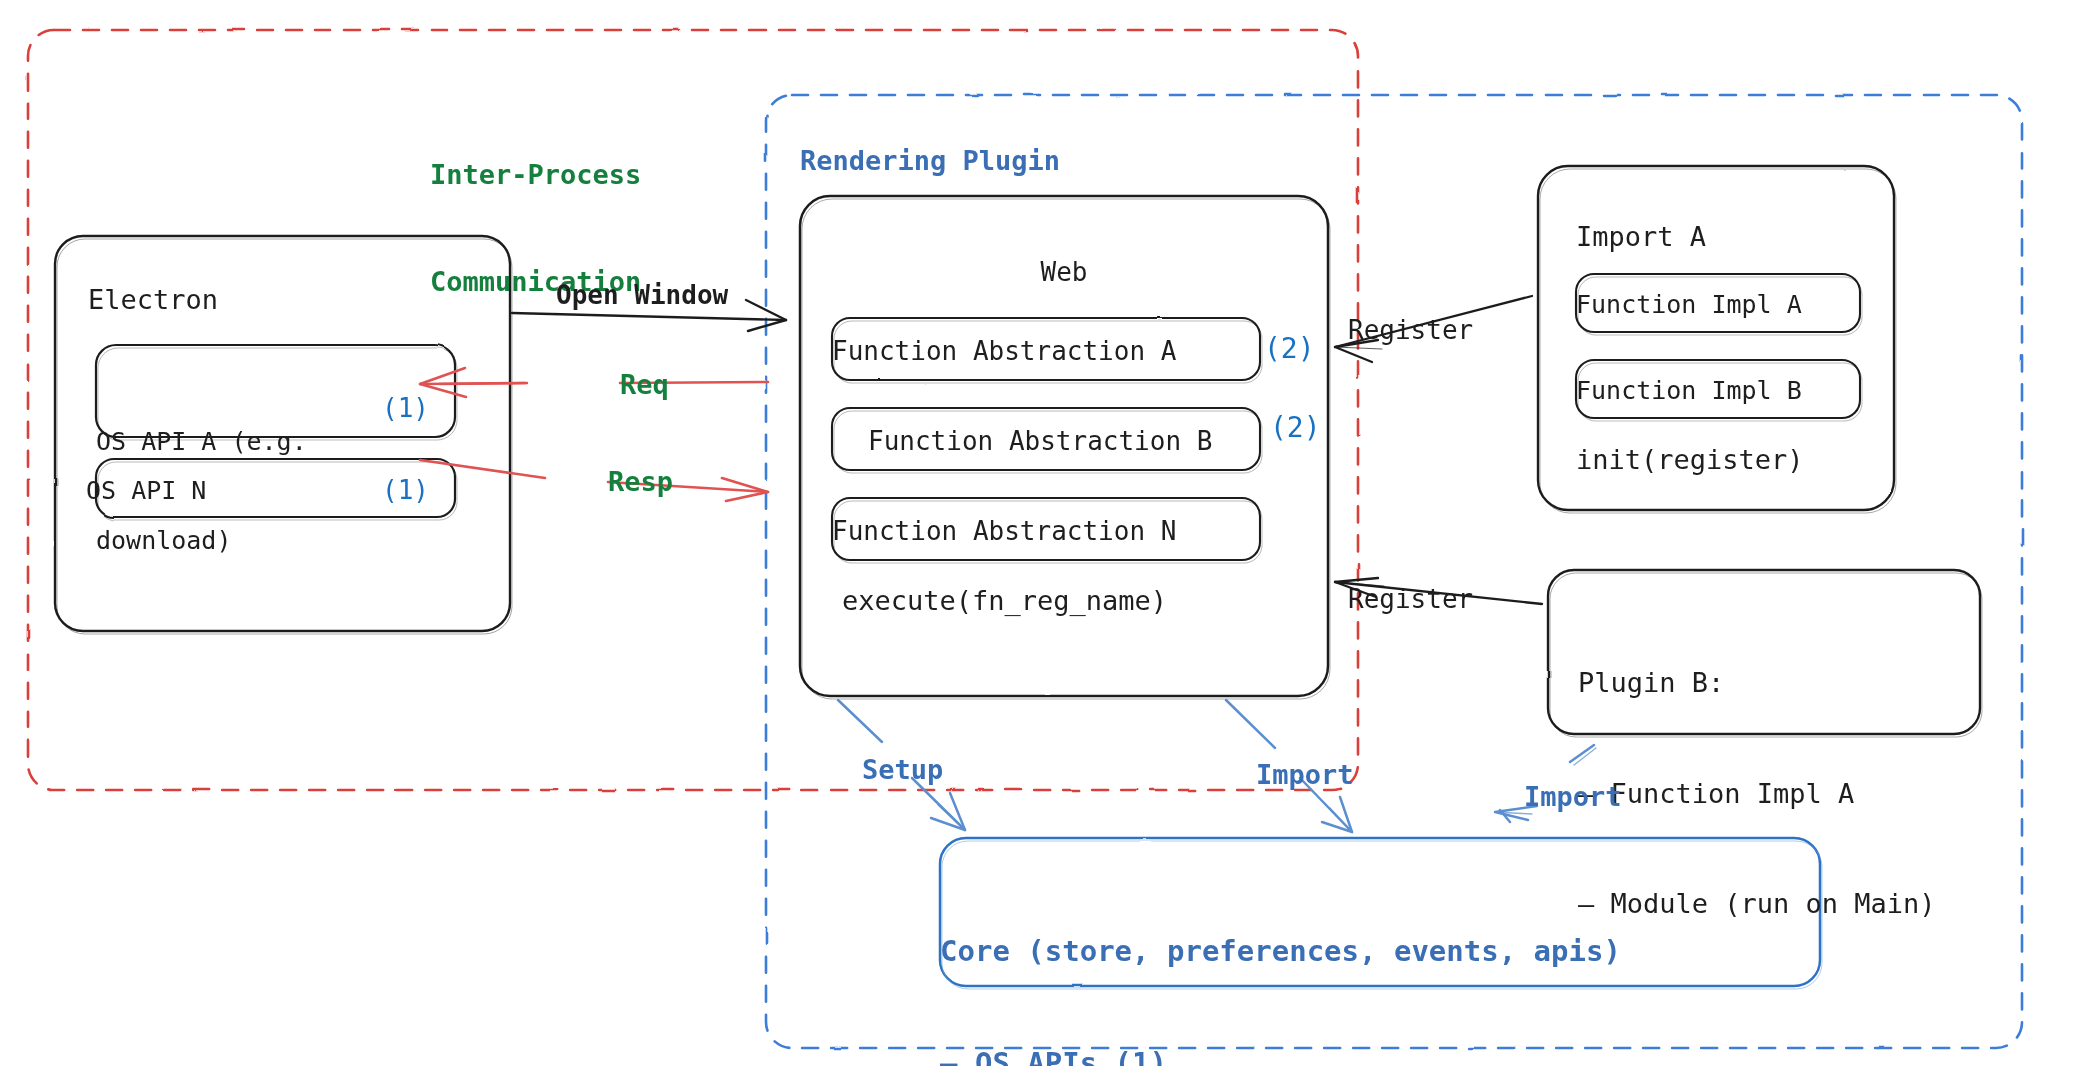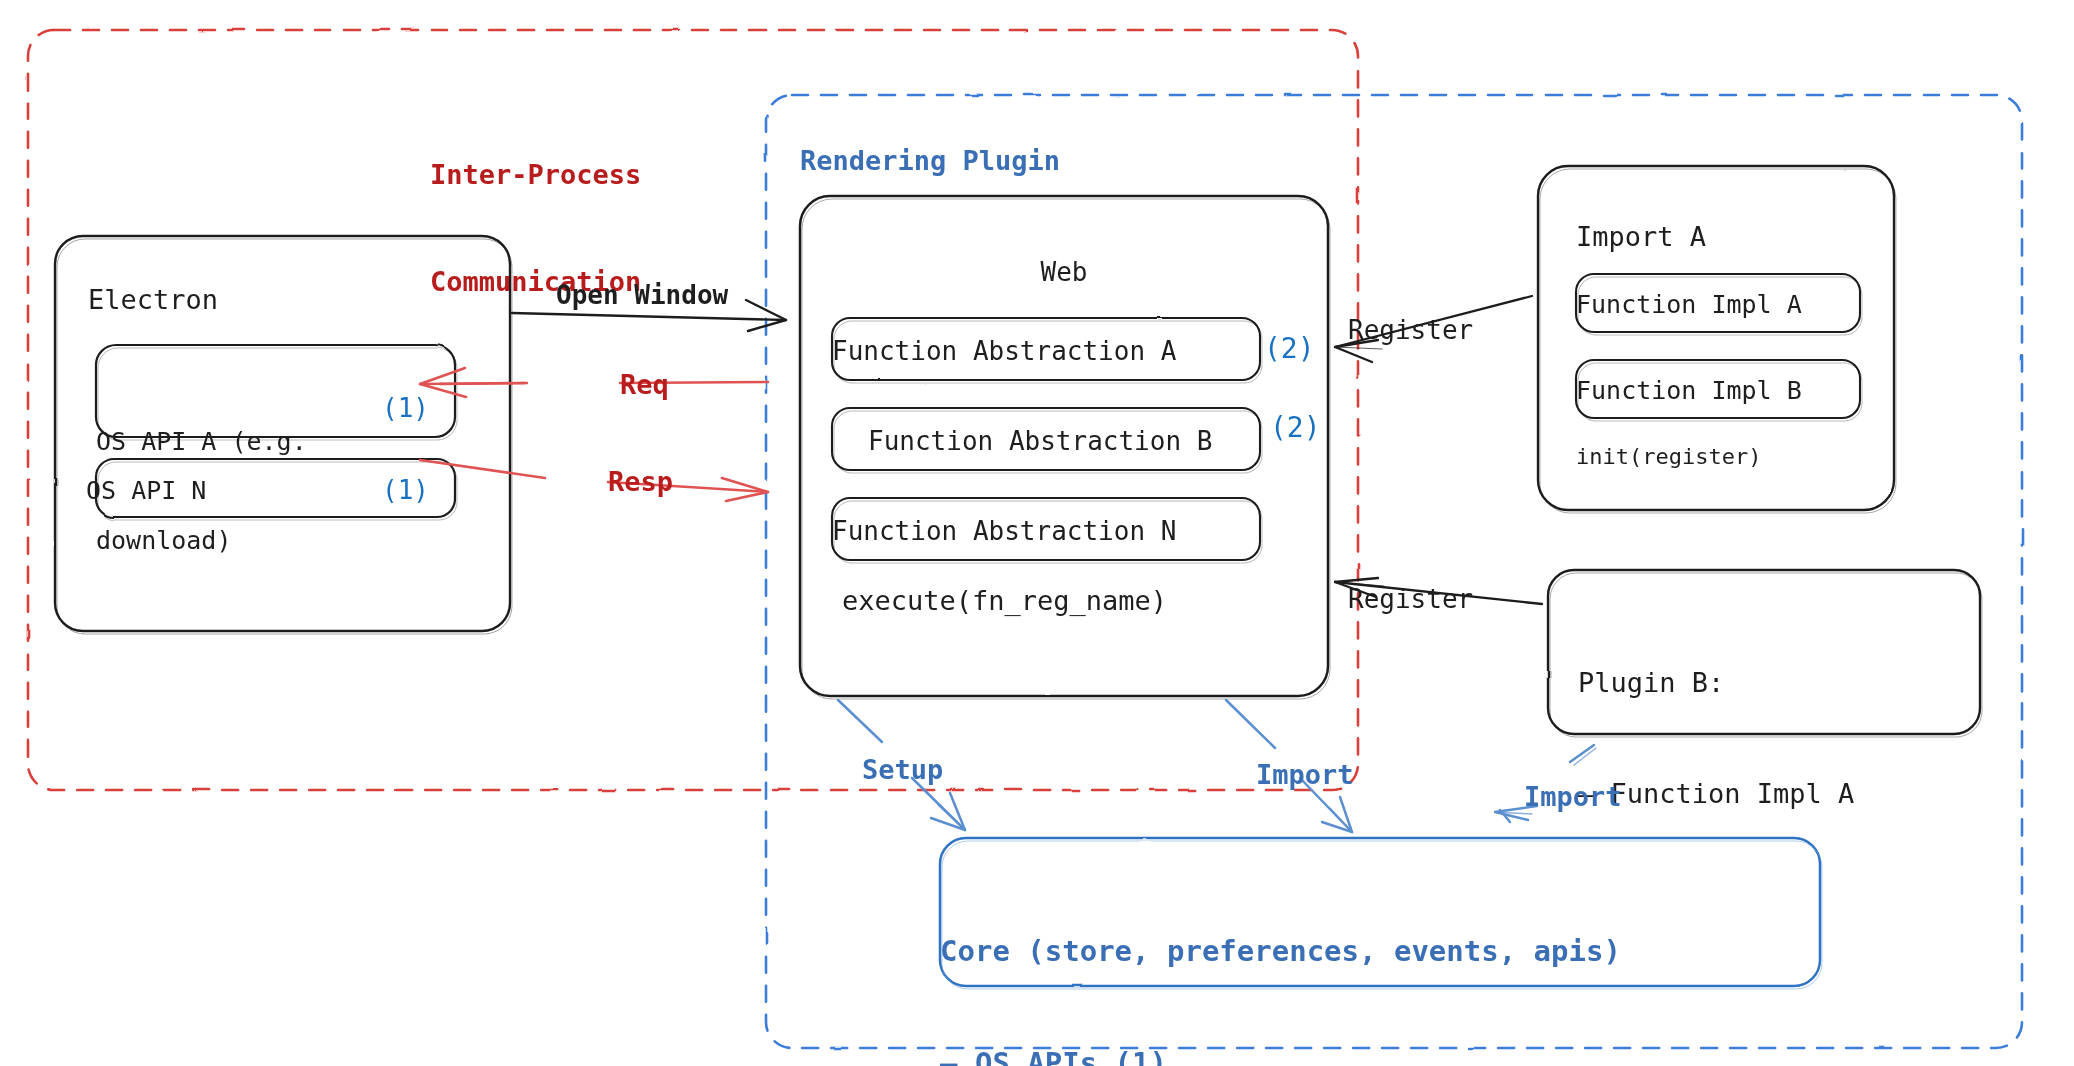--- a/index.html
+++ b/index.html
@@ -26,21 +26,21 @@
     overflow: visible;
   }
   .txt {
     position: absolute;
     font-family: "DejaVu Sans Mono", "Liberation Mono", monospace;
     white-space: pre;
     line-height: 1.32;
     color: #1e1e1e;
   }
   .c-black   { color: #1e1e1e; }
-  .c-red     { color: #b91c1c; }
+  .c-red     { color: #15803d; }
   .c-blue    { color: #3b6fb5; }
   .c-blue2   { color: #1971c2; }
   .center    { text-align: left; }
   .left      { text-align: left; }
 </style>
 </head>
 <body>
 
 <div id="diagram-root">
 
@@ -206,25 +206,26 @@
   <div class="txt c-black center" style="left:832px; top:514px; width:384px; font-size:26px;">Function Abstraction N</div>
 
   <div class="txt c-black" style="left:842px; top:583px; font-size:27px;">execute(fn_reg_name)</div>
 
   <div class="txt c-black" style="left:1348px; top:313px; font-size:26px;">Register</div>
   <div class="txt c-black" style="left:1348px; top:582px; font-size:26px;">Register</div>
 
   <div class="txt c-black" style="left:1576px; top:219px; font-size:27px;">Import A</div>
   <div class="txt c-black center" style="left:1576px; top:288px; width:284px; font-size:25px;">Function Impl A</div>
   <div class="txt c-black center" style="left:1576px; top:374px; width:284px; font-size:25px;">Function Impl B</div>
-  <div class="txt c-black" style="left:1576px; top:442px; font-size:22px;">init(register)</div>
+  <div class="txt c-black" style="left:1576px; top:442px; font-size:27px;">init(register)</div>
 
   <div class="txt c-black left" style="left:1578px; top:592px; font-size:27px; line-height:1.36;">
     <div>Plugin B:</div>
     <div>— Function Impl A</div>
+    <div>— Module (run on Main)</div>
   </div>
 
   <div class="txt c-blue" style="left:862px; top:752px; font-size:27px; font-weight:700;">Setup</div>
   <div class="txt c-blue" style="left:1256px; top:757px; font-size:27px; font-weight:700;">Import</div>
   <div class="txt c-blue" style="left:1524px; top:779px; font-size:27px; font-weight:700;">Import</div>
 
   <div class="txt c-blue center" style="left:940px; top:859px; width:880px; font-size:29px; font-weight:700; line-height:1.28;">
     <div>Core (store, preferences, events, apis)</div>
     <div>— OS APIs (1)</div>
     

